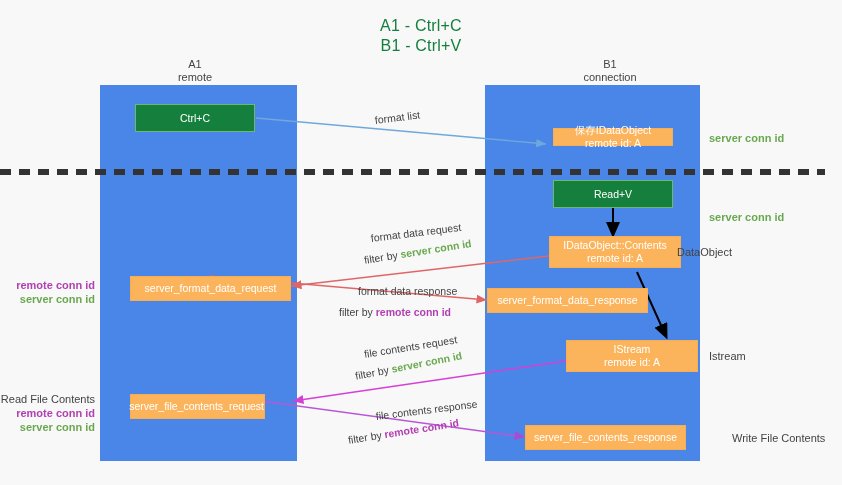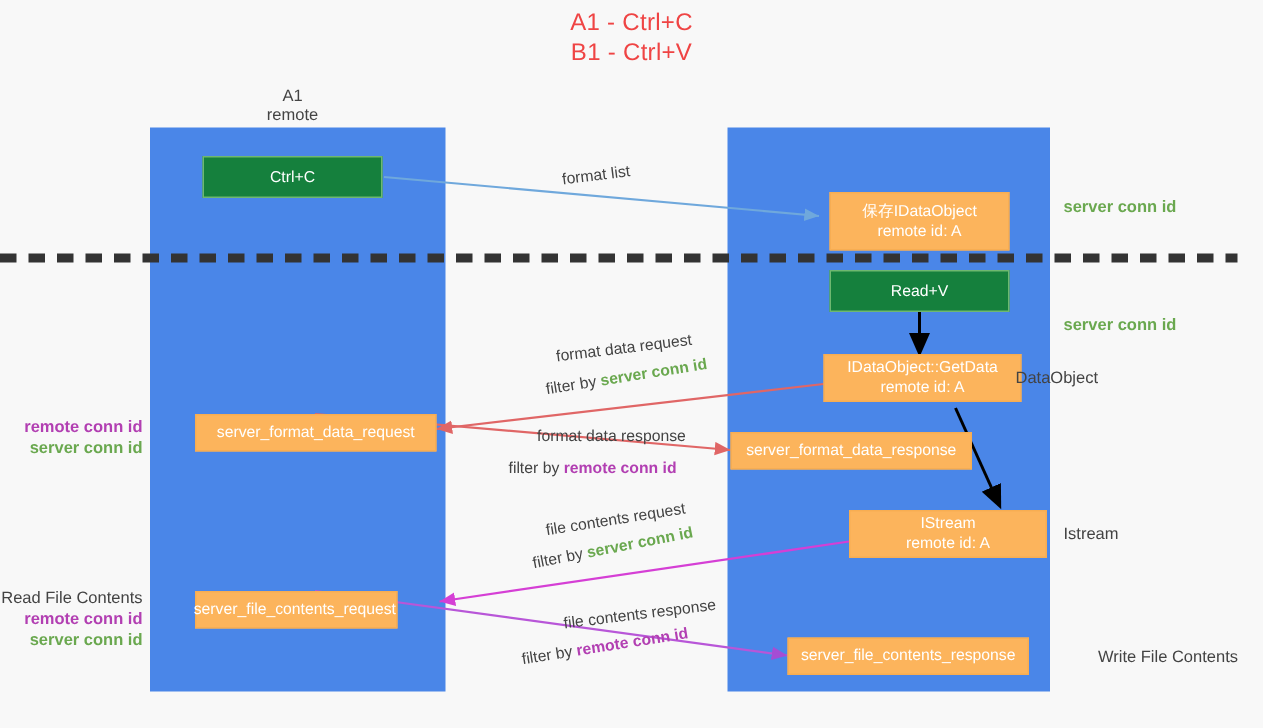--- a/index.html
+++ b/index.html
@@ -16,23 +16,23 @@
   #stage {
     position: relative;
     width: 842px;
     height: 485px;
     background: #f8f8f8;
   }
   .abs { position: absolute; }
 
   
   #title {
-    left: 0; top: 6px; width: 842px;
+    left: 0; top: 16px; width: 842px;
     text-align: center;
-    color: #ef4444;
+    color: #15803d;
     font-size: 16px;
     line-height: 20px;
     letter-spacing: 0.2px;
   }
 
   
   .col-header {
     text-align: center;
     color: #444;
     font-size: 11px;
@@ -109,20 +109,24 @@
 
   <div class="abs" id="title">
     <div>A1 - Ctrl+C</div>
     <div>B1 - Ctrl+V</div>
   </div>
 
   <div class="abs col-header" style="left:125px; top:58px; width:140px;">
     <div class="big">A1</div>
     <div>remote</div>
   </div>
+  <div class="abs col-header" style="left:540px; top:58px; width:140px;">
+    <div class="big">B1</div>
+    <div>connection</div>
+  </div>
 
   <div class="abs lane" style="left:100px; top:85px; width:197px; height:376px;"></div>
   <div class="abs lane" style="left:485px; top:85px; width:215px; height:376px;"></div>
 
   <svg id="arrows" viewBox="0 0 842 485">
     <defs>
       <marker id="ah-blue" markerWidth="8" markerHeight="8" refX="7" refY="3" orient="auto">
         <path d="M0,0 L7,3 L0,6 z" fill="#6fa8dc"></path>
       </marker>
       <marker id="ah-red" markerWidth="8" markerHeight="8" refX="7" refY="3" orient="auto">
@@ -153,31 +157,31 @@
 
     <line x1="210" y1="394" x2="525" y2="437" stroke="#b856d8" stroke-width="1.5" marker-end="url(#ah-pur)"></line>
 
     <line x1="0" y1="172" x2="825" y2="172" stroke="#333333" stroke-width="6" stroke-dasharray="11 8"></line>
   </svg>
 
   <div class="abs box green" style="left:135px; top:104px; width:120px; height:28px;">
     <div>Ctrl+C</div>
   </div>
 
-  <div class="abs box orange" style="left:553px; top:128px; width:120px; height:39px;">
+  <div class="abs box orange" style="left:553px; top:128px; width:120px; height:18px;">
     <div>保存IDataObject</div>
     <div class="l2">remote id: A</div>
   </div>
 
   <div class="abs box green" style="left:553px; top:180px; width:120px; height:28px;">
     <div>Read+V</div>
   </div>
 
   <div class="abs box orange" style="left:549px; top:236px; width:132px; height:32px;">
-    <div>IDataObject::GetData</div>
+    <div>IDataObject::Contents</div>
     <div class="l2">remote id: A</div>
   </div>
 
   <div class="abs box orange" style="left:130px; top:276px; width:161px; height:25px;">
     <div>server_format_data_request</div>
   </div>
 
   <div class="abs box orange" style="left:487px; top:288px; width:161px; height:25px;">
     <div>server_format_data_response</div>
   </div>

